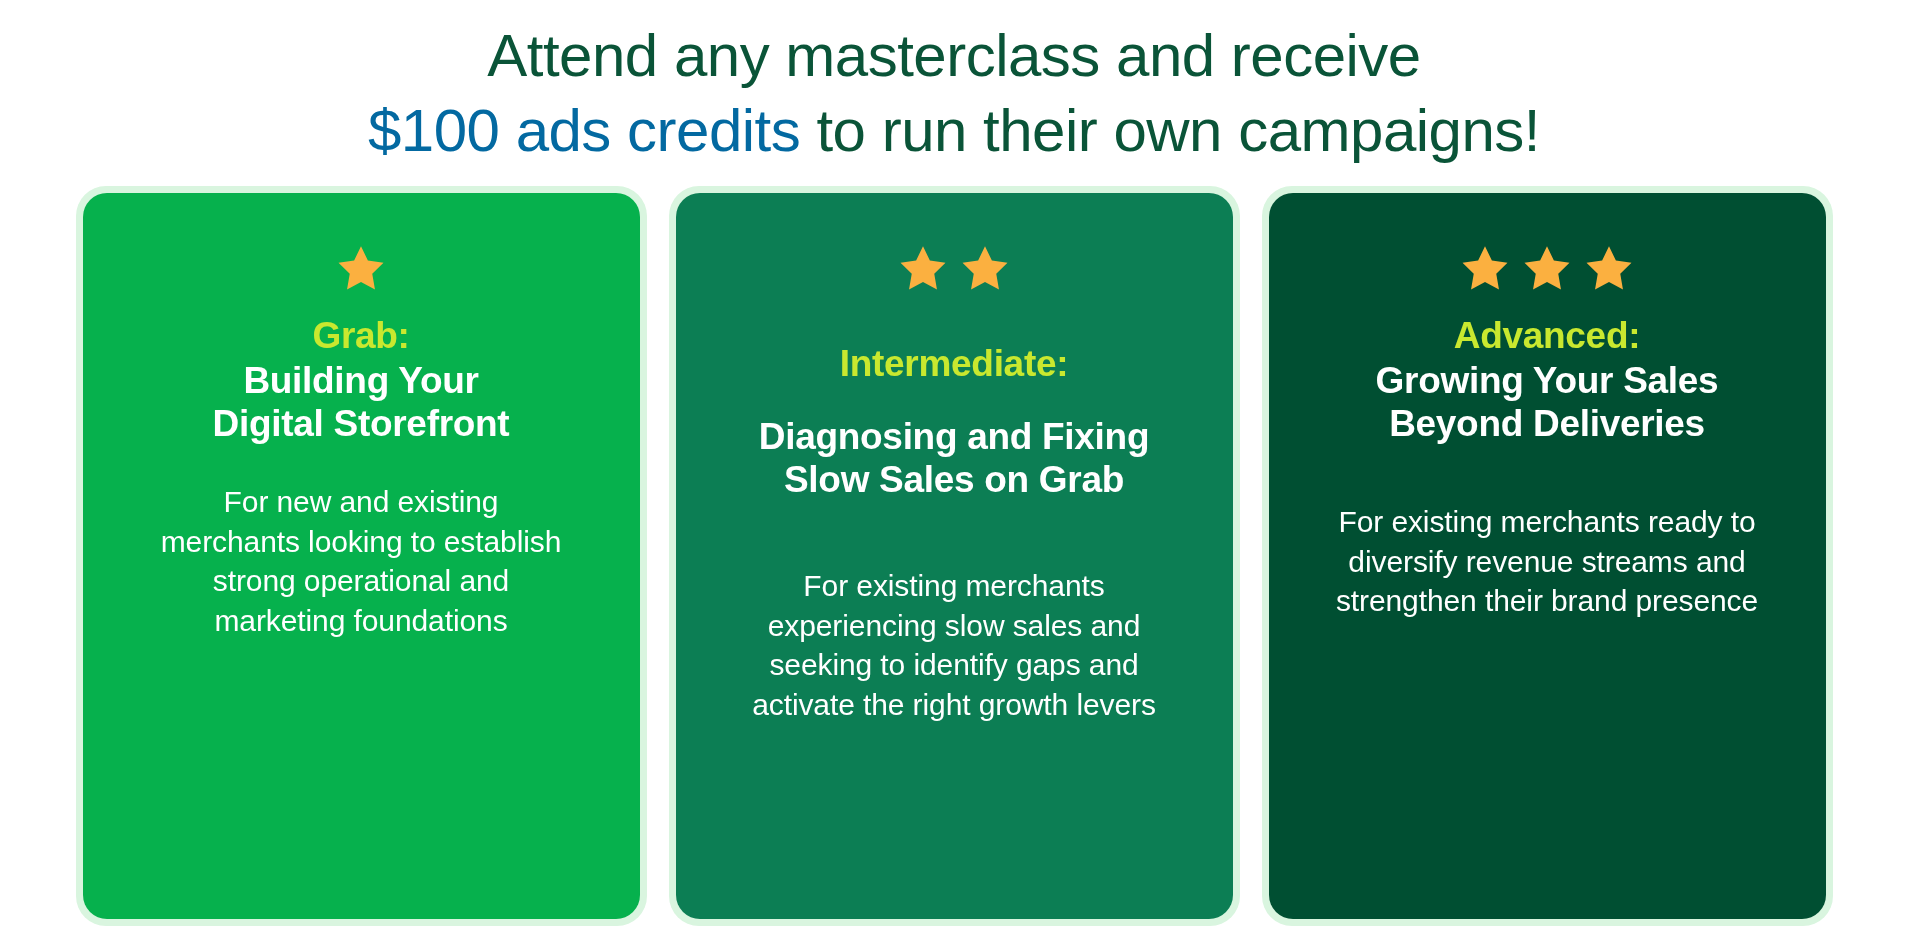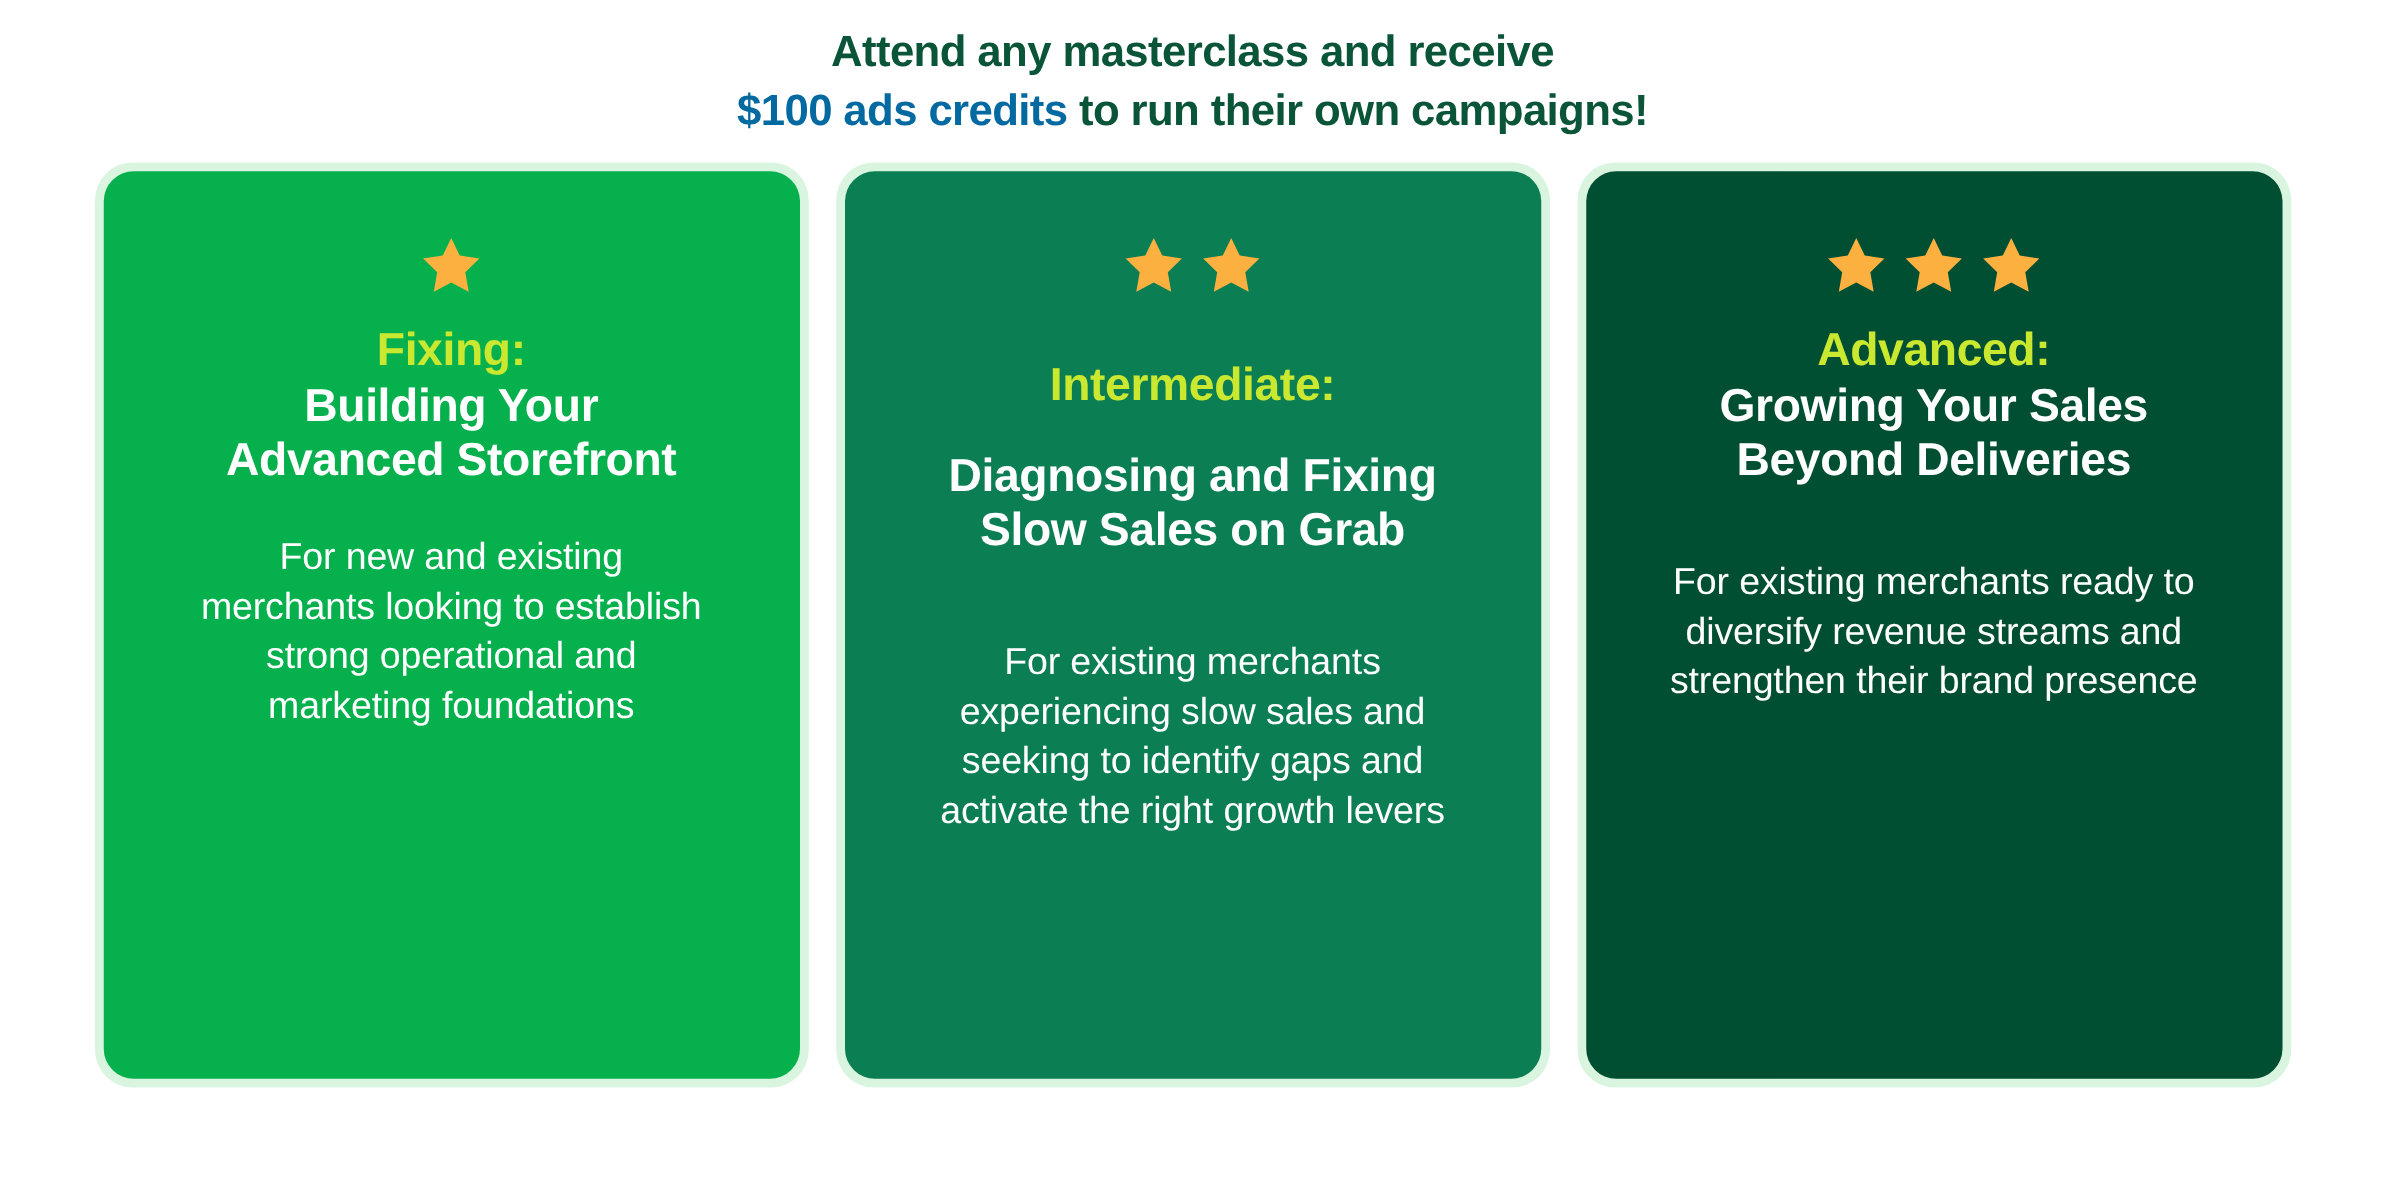--- a/index.html
+++ b/index.html
@@ -23,22 +23,22 @@
   }
 
   
   .headline {
     text-align: center;
     line-height: 1.12;
     letter-spacing: -0.5px;
   }
   .headline-line {
     display: block;
-    font-size: 35px;
-    font-weight: bold;
+    font-size: 60px;
+    font-weight: normal;
     color: #0A5438;
     white-space: nowrap;
   }
   .headline-line-2 { margin-top: 8px; }
   .accent-credits { color: #0369a1; }
 
   
   .cards-row {
     margin-top: 22px;
     display: flex;
@@ -128,23 +128,23 @@
 
   <div class="cards-row">
 
     <div class="card-outer">
       <div class="card card-basic">
         <div class="stars">
           <svg class="star-icon" viewBox="0 0 24 24">
               <polygon points="12,1.6 15.3,8.4 22.8,9.5 17.4,14.8 18.7,22.3 12,18.7 5.3,22.3 6.6,14.8 1.2,9.5 8.7,8.4" fill="#FBB040"></polygon>
             </svg>
         </div>
-        <div class="card-level">Fixing:</div>
+        <div class="card-level">Grab:</div>
         <div class="card-title">Building Your
-Advanced Storefront</div>
+Digital Storefront</div>
         <div class="card-desc">For new and existing
 merchants looking to establish
 strong operational and
 marketing foundations</div>
       </div>
     </div>
 
     <div class="card-outer">
       <div class="card card-intermediate">
         <div class="stars">

